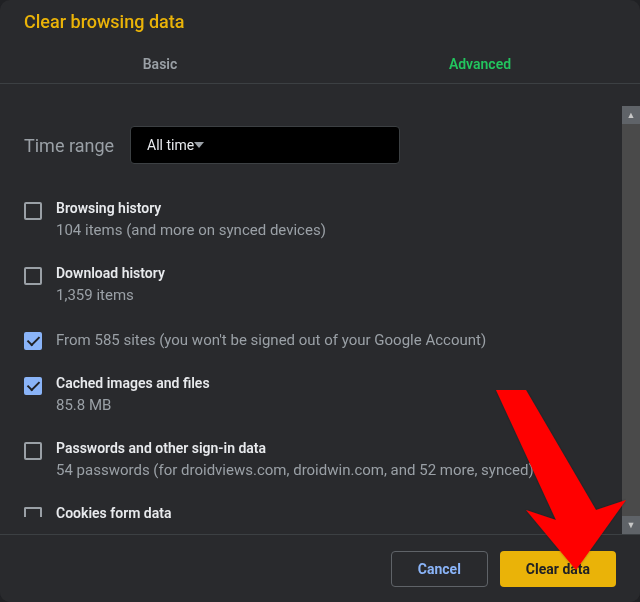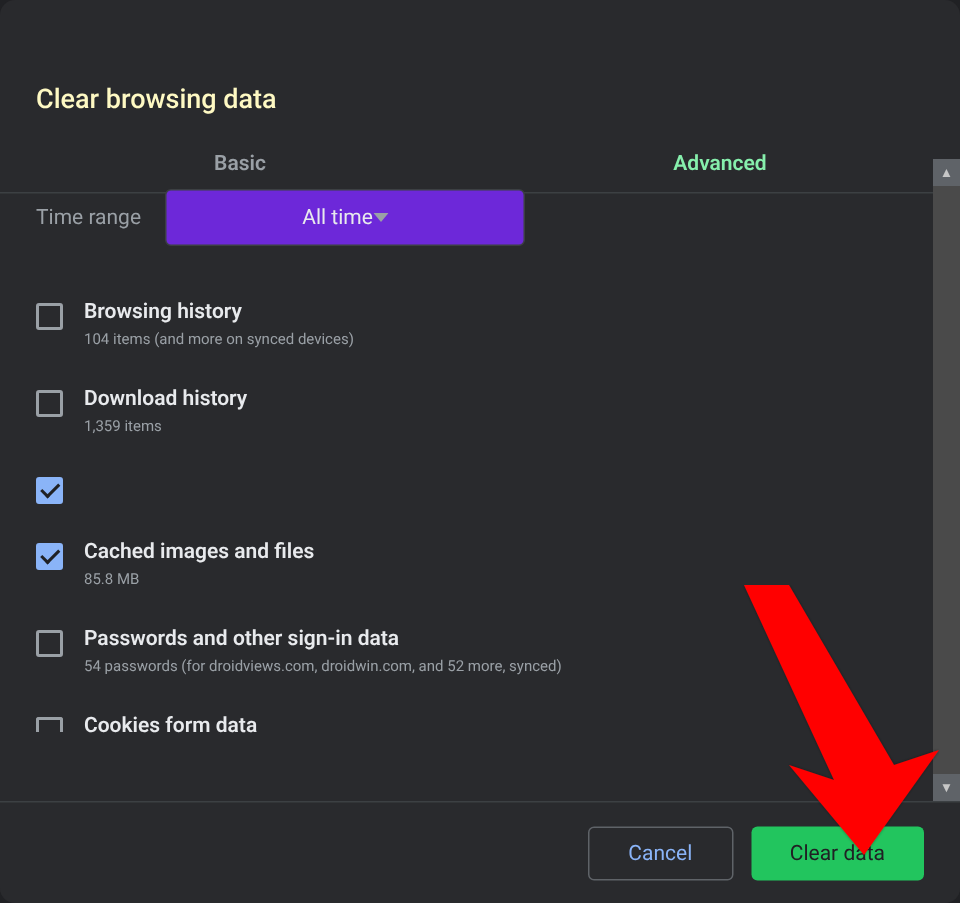--- a/index.html
+++ b/index.html
@@ -11,73 +11,72 @@
     overflow: hidden;
   }
   .dialog {
     width: 640px; height: 602px;
     background: #292a2d;
     border-radius: 10px;
     position: relative;
     overflow: hidden;
   }
   .title {
-    padding: 40px 24px 12px 24px;
+    padding: 11px 24px 12px 24px;
     font-size: 18px;
     font-weight: 500;
-    color: #fef9c3;
-    margin-top: 16px;
+    color: #eab308;
   }
   .tabs {
     display: flex;
     justify-content: space-around;
     align-items: center;
     height: 40px;
     border-bottom: 1px solid #3c4043;
   }
   .tab {
     flex: 1;
     text-align: center;
     font-size: 14px;
     font-weight: 600;
     color: #9aa0a6;
     cursor: pointer;
     padding: 10px 4px;
   }
   .tab.active {
-    color: #86efac;
+    color: #22c55e;
   }
   .body {
     position: absolute;
     top: 106px;
     left: 0;
     right: 18px;
     bottom: 68px;
     overflow-y: hidden;
     padding: 20px 20px 0 24px;
   }
   .time-row {
     display: flex;
     align-items: center;
     gap: 16px;
     margin-bottom: 24px;
   }
   .time-label {
-    font-size: 14px;
+    font-size: 18px;
     color: #9aa0a6;
   }
   .select {
-    background: #6d28d9;
+    background: #000000;
     border: 1px solid #3c4043;
     border-radius: 4px;
     padding: 10px 16px;
-    width: 240px;
-    display: flex;
-    align-items: center;
-    justify-content: center;
+    width: 270px;
+    display: flex;
+    align-items: center;
+    justify-content: flex-start;
     color: #e8eaed;
     font-size: 14px;
     cursor: pointer;
   }
   .select svg { flex-shrink: 0; }
   .option {
     display: flex;
     align-items: flex-start;
     gap: 14px;
     padding: 12px 0;
@@ -106,54 +105,54 @@
     border-width: 0 2px 2px 0;
     transform: rotate(45deg) translate(-1px, -1px);
   }
   .opt-text .opt-title {
     font-size: 14px;
     font-weight: 600;
     color: #e8eaed;
     margin-bottom: 4px;
   }
   .opt-text .opt-sub {
-    font-size: 10px;
+    font-size: 15px;
     color: #9aa0a6;
     line-height: 1.4;
   }
   .footer {
     position: absolute;
     left: 0; right: 0; bottom: 0;
     height: 68px;
     border-top: 1px solid #3c4043;
     display: flex;
     align-items: center;
     justify-content: flex-end;
     gap: 12px;
     padding-right: 24px;
     background: #292a2d;
   }
   .btn {
     height: 36px;
     padding: 0 26px;
     border-radius: 4px;
     font-size: 14px;
-    font-weight: 400;
+    font-weight: 700;
     cursor: pointer;
     display: inline-flex;
     align-items: center;
     justify-content: center;
   }
   .btn-cancel {
     border: 1px solid #5f6368;
     color: #8ab4f8;
     background: transparent;
   }
   .btn-primary {
-    background: #22c55e;
+    background: #eab308;
     color: #202124;
     border: none;
   }
   
   .scroll-track {
     position: absolute;
     top: 106px;
     right: 0;
     bottom: 68px;
     width: 18px;
@@ -212,20 +211,21 @@
       <div class="checkbox"></div>
       <div class="opt-text">
         <div class="opt-title">Download history</div>
         <div class="opt-sub">1,359 items</div>
       </div>
     </div>
 
     <div class="option">
       <div class="checkbox checked"></div>
       <div class="opt-text">
+        <div class="opt-sub">From 585 sites (you won't be signed out of your Google Account)</div>
       </div>
     </div>
 
     <div class="option">
       <div class="checkbox checked"></div>
       <div class="opt-text">
         <div class="opt-title">Cached images and files</div>
         <div class="opt-sub">85.8 MB</div>
       </div>
     </div>

